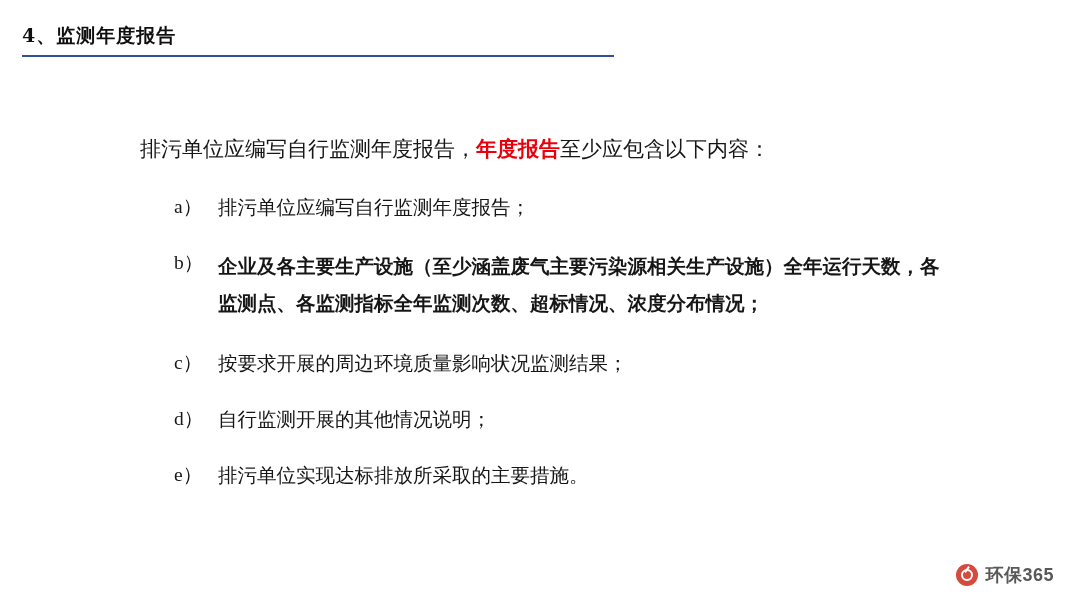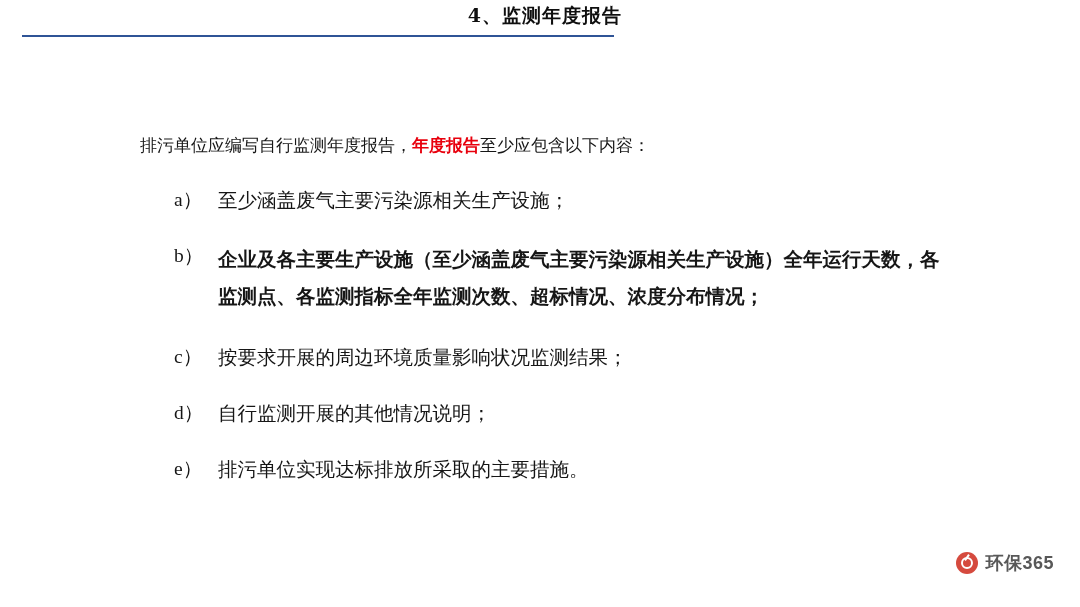--- a/index.html
+++ b/index.html
@@ -18,23 +18,22 @@
   .slide {
     position: relative;
     width: 1080px;
     height: 607px;
     box-sizing: border-box;
   }
   
   .heading-block {
     position: absolute;
     left: 22px;
-    top: 2px;
+    top: 22px;
     width: 600px;
-    text-align: right;
   }
   .heading-text {
     font-family: "DejaVu Serif", "Liberation Serif", serif;
     font-weight: bold;
     font-size: 19px;
     letter-spacing: 1px;
     color: #0f0f0f;
     line-height: 1.4;
     white-space: nowrap;
   }
@@ -45,21 +44,21 @@
     background: #2f5496;
   }
   
   .body-block {
     position: absolute;
     left: 140px;
     top: 132px;
     width: 800px;
   }
   .intro {
-    font-size: 17px;
+    font-size: 21px;
     line-height: 1.6;
     color: #161616;
     white-space: nowrap;
   }
   .intro .hl {
     color: #e8000d;
     font-weight: bold;
   }
   .list {
     margin: 0;
@@ -87,21 +86,21 @@
     text-indent: 0;
   }
   .item-text.wrap {
     line-height: 1.9;
     font-weight: bold;
   }
   
   .watermark {
     position: absolute;
     right: 26px;
-    bottom: 32px;
+    bottom: 20px;
     display: flex;
     align-items: center;
     gap: 7px;
     opacity: 0.92;
   }
   .wm-logo {
     width: 22px;
     height: 22px;
     border-radius: 50%;
     background: #d23b2e;
@@ -149,21 +148,21 @@
   <div class="body-block">
 
     <div class="intro">
       <span>排污单位应编写自行监测年度报告，</span><span class="hl">年度报告</span><span>至少应包含以下内容：</span>
     </div>
 
     <ul class="list">
 
       <li class="list-item">
         <span class="marker">a）</span>
-        <span class="item-text">至少涵盖废气主要污染源相关生产设施；</span>
+        <span class="item-text">排污单位应编写自行监测年度报告；</span>
       </li>
 
       <li class="list-item">
         <span class="marker">b）</span>
         <span class="item-text wrap">企业及各主要生产设施（至少涵盖废气主要污染源相关生产设施）全年运行天数，各监测点、各监测指标全年监测次数、超标情况、浓度分布情况；</span>
       </li>
 
       <li class="list-item">
         <span class="marker">c）</span>
         <span class="item-text">按要求开展的周边环境质量影响状况监测结果；</span>

